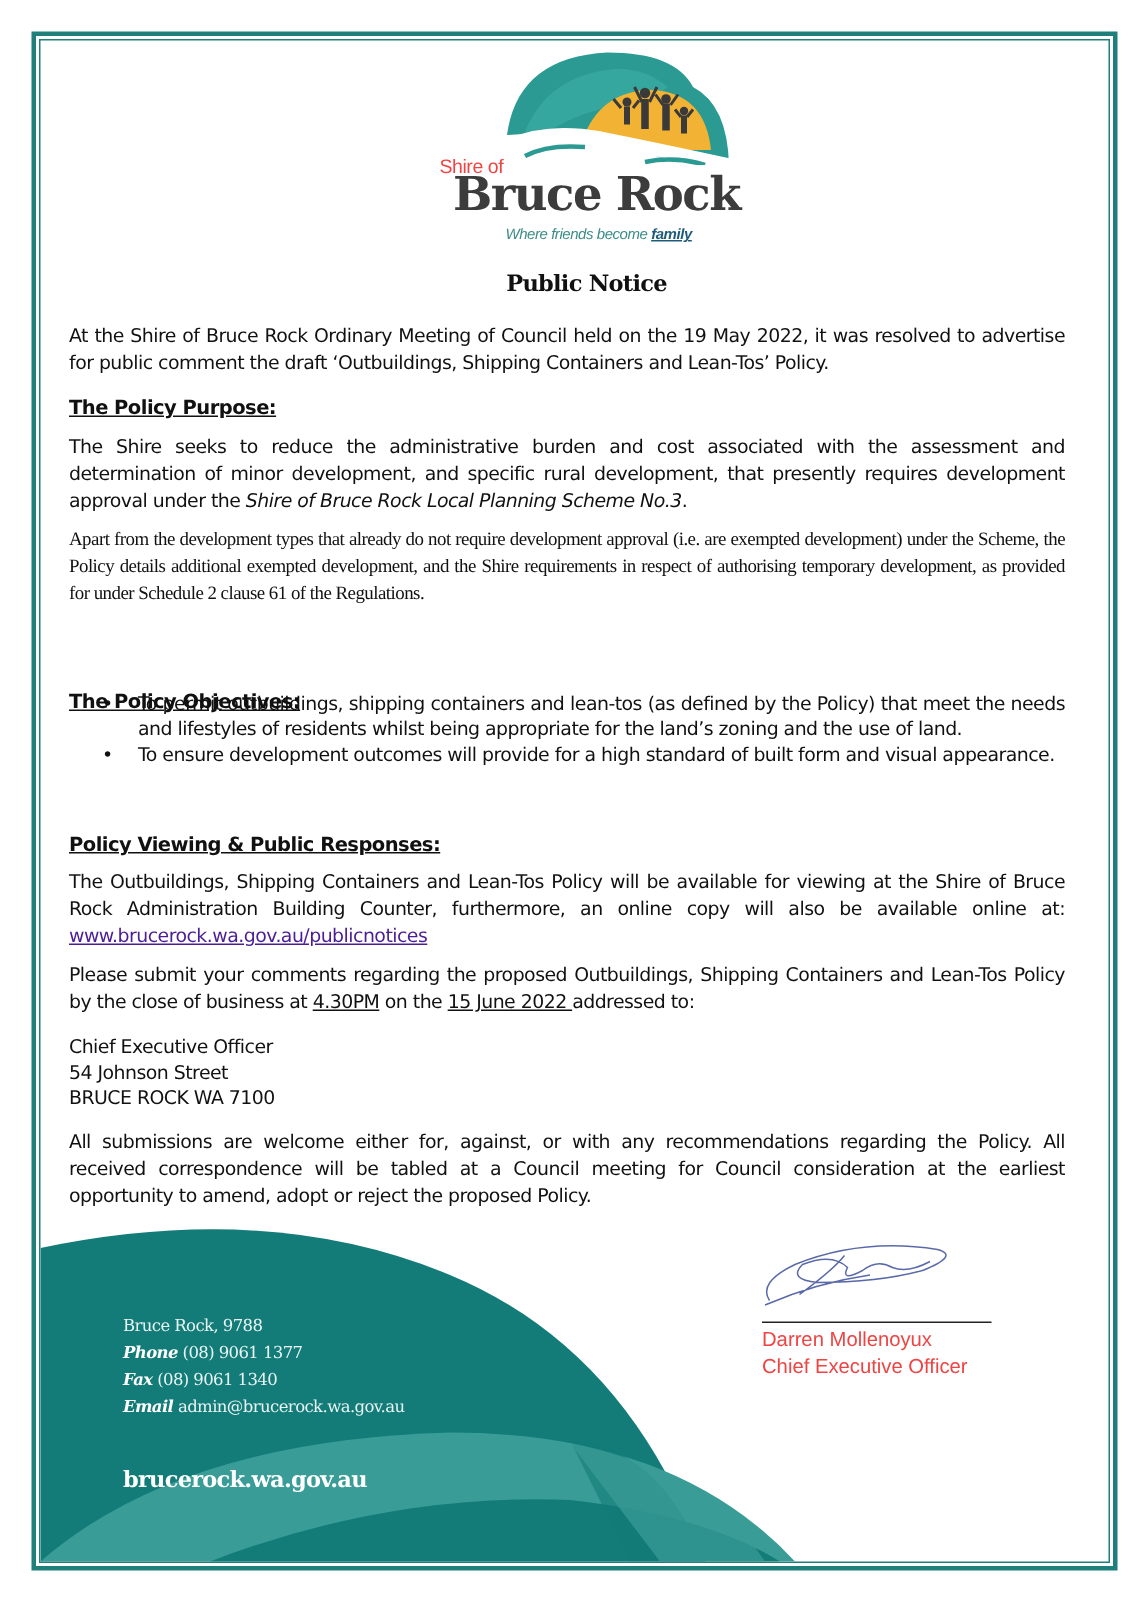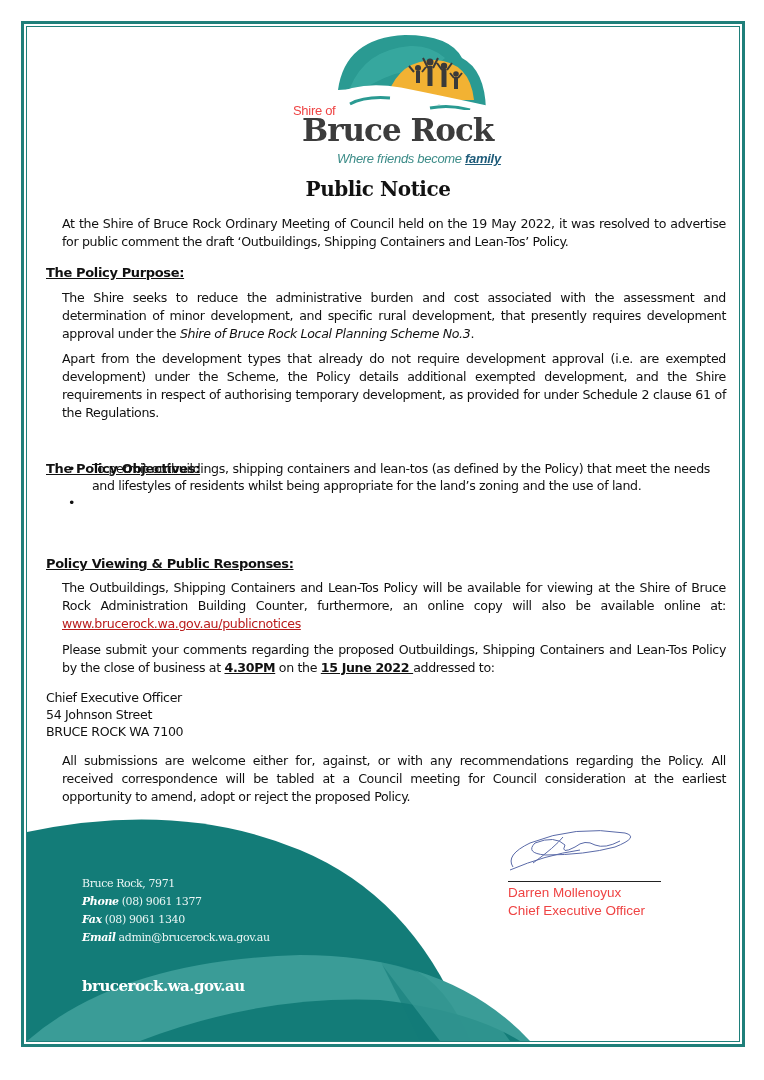--- a/index.html
+++ b/index.html
@@ -2,31 +2,31 @@
 <html><head>
 <meta charset="utf-8">
 <style>
   html, body { margin: 0; padding: 0; background: #ffffff; }
   body { width: 764px; height: 1080px; position: relative; overflow: hidden; font-family: "DejaVu Sans", sans-serif; color: #111; }
   .frame-outer { position: absolute; left: 21px; top: 21px; width: 724px; height: 1026px; border: 3px solid #1f7f7a; box-sizing: border-box; }
   .frame-inner { position: absolute; left: 26px; top: 26px; width: 714px; height: 1016px; border: 1.5px solid #1f7f7a; box-sizing: border-box; overflow: hidden; }
   .logo { position: absolute; left: 290px; top: 30px; width: 200px; height: 140px; }
   .logo-shire { position: absolute; left: 3px; top: 73px; font-family: "Liberation Sans", sans-serif; font-size: 13px; color: #ef4444; letter-spacing: -0.3px; }
   .logo-name { position: absolute; left: 12px; top: 82px; font-family: "DejaVu Serif", serif; font-weight: bold; font-size: 31px; color: #3c3c3c; letter-spacing: -1px; white-space: nowrap; }
-  .logo-tag { position: absolute; left: 47px; top: 121px; font-family: "Liberation Sans", sans-serif; font-style: italic; font-size: 13px; color: #3c8c88; white-space: nowrap; letter-spacing: -0.3px; }
+  .logo-tag { position: absolute; left: 47px; top: 121px; font-family: "Liberation Sans", sans-serif; font-style: italic; font-size: 10px; color: #3c8c88; white-space: nowrap; letter-spacing: -0.3px; }
   .logo-tag b { color: #1f5c7a; text-decoration: underline; }
   .content { position: absolute; left: 46px; top: 0; width: 664px; font-size: 13px; line-height: 18px; color: #111; }
-  .title { position: absolute; left: 0; width: 664px; top: 180px; text-align: center; font-family: "DejaVu Serif", serif; font-weight: bold; font-size: 20px; letter-spacing: -0.5px; }
-  .para { position: absolute; left: 0; width: 664px; text-align: justify; font-family: "DejaVu Sans", sans-serif; font-size: 12.6px; line-height: 18px; letter-spacing: -0.35px; margin-left: 16px; }
+  .title { position: absolute; left: 13px; width: 664px; top: 180px; text-align: center; font-family: "DejaVu Serif", serif; font-weight: bold; font-size: 15px; letter-spacing: -0.5px; }
+  .para { position: absolute; left: 0; width: 664px; text-align: justify; font-family: "DejaVu Sans", sans-serif; font-size: 12.6px; line-height: 18px; letter-spacing: -0.35px; }
   .heading { position: absolute; left: 0; font-weight: bold; text-decoration: underline; font-size: 13px; letter-spacing: -0.35px; }
   .bullets { position: absolute; left: 0; width: 664px; margin: 0; padding: 0; list-style: none; }
   .bullets li { position: relative; padding-left: 46px; text-align: justify; font-size: 12.6px; line-height: 17px; letter-spacing: -0.35px; }
   .bullets li .dot { position: absolute; left: 22px; top: 0; }
-  .link { color: #b91c1c; text-decoration: underline; }
-  .u-bold { font-weight: bold; text-decoration: underline; }
+  .link { color: #4c1d95; text-decoration: underline; }
+  .u-bold { font-weight: normal; text-decoration: underline; }
   .addr { position: absolute; left: 0; font-size: 12.6px; line-height: 17px; letter-spacing: -0.35px; }
   .footer-bg { position: absolute; left: 0; top: 0; width: 764px; height: 1080px; pointer-events: none; }
   .footer-text { position: absolute; left: 82px; top: 875px; color: #e9f5f4; font-family: "DejaVu Serif", serif; font-size: 11px; line-height: 18px; letter-spacing: -0.4px; }
   .footer-text b { font-style: italic; color: #ffffff; }
   .footer-site { position: absolute; left: 82px; top: 977px; color: #ffffff; font-family: "DejaVu Serif", serif; font-size: 15px; font-weight: bold; letter-spacing: -0.5px; }
   .signature { position: absolute; left: 505px; top: 825px; width: 140px; height: 50px; }
   .sig-line { position: absolute; left: 508px; top: 881px; width: 153px; border-top: 1px solid #222; }
   .sig-name { position: absolute; left: 508px; top: 884px; font-size: 13.5px; line-height: 18px; font-family: "Liberation Sans", sans-serif; color: #ef4444; }
 </style>
 </head>
@@ -77,27 +77,27 @@
 
 <div class="content">
   <div class="title">Public Notice</div>
 
   <div class="para" style="top:215px;">At the Shire of Bruce Rock Ordinary Meeting of Council held on the 19 May 2022, it was resolved to advertise for public comment the draft ‘Outbuildings, Shipping Containers and Lean-Tos’ Policy.</div>
 
   <div class="heading" style="top:264px;">The Policy Purpose:</div>
 
   <div class="para" style="top:289px;"><span>The Shire seeks to reduce the administrative burden and cost associated with the assessment and determination of minor development, and specific rural development, that presently requires development approval under the </span><i>Shire of Bruce Rock Local Planning Scheme No.3</i><span>.</span></div>
 
-  <div class="para" style="top:350px;">Apart from the development types that already do not require development approval (i.e. are exempted development) under the Scheme, the Policy details additional exempted development, and the Shire requirements in respect of authorising temporary development, as provided for under Schedule 2 clause 61 of the Regulations.</div>
+  <div class="para" style="top:350px;font-family:Liberation Serif, serif;">Apart from the development types that already do not require development approval (i.e. are exempted development) under the Scheme, the Policy details additional exempted development, and the Shire requirements in respect of authorising temporary development, as provided for under Schedule 2 clause 61 of the Regulations.</div>
 
   <div class="heading" style="top:460px;text-align:center;">The Policy Objectives:</div>
 
   <ul class="bullets" style="top:460px;">
     <li><span class="dot">•</span><span>To permit outbuildings, shipping containers and lean-tos (as defined by the Policy) that meet the needs and lifestyles of residents whilst being appropriate for the land’s zoning and the use of land.</span></li>
-    <li><span class="dot">•</span></li>
+    <li><span class="dot">•</span><span>To ensure development outcomes will provide for a high standard of built form and visual appearance.</span></li>
   </ul>
 
   <div class="heading" style="top:555px;">Policy Viewing &amp; Public Responses:</div>
 
   <div class="para" style="top:579px;"><span>The Outbuildings, Shipping Containers and Lean-Tos Policy will be available for viewing at the Shire of Bruce Rock Administration Building Counter, furthermore, an online copy will also be available online at: </span><a class="link">www.brucerock.wa.gov.au/publicnotices</a></div>
 
   <div class="para" style="top:641px;"><span>Please submit your comments regarding the proposed Outbuildings, Shipping Containers and Lean-Tos Policy by the close of business at </span><span class="u-bold">4.30PM</span><span> on the </span><span class="u-bold">15 June 2022 </span><span>addressed to:</span></div>
 
   <div class="addr" style="top:689px;">
     <div>Chief Executive Officer</div>
@@ -111,18 +111,18 @@
 <svg class="signature" viewBox="0 0 140 50">
   <path d="M8 42 Q 0 30 25 18 Q 70 0 120 8 Q 135 12 110 22 Q 80 30 40 30 Q 20 28 30 18 Q 50 10 60 20 Q 55 30 70 22 Q 80 14 90 20 Q 100 24 115 16 M5 45 Q 40 30 75 25 M28 38 Q 50 22 58 12" fill="none" stroke="#5a6aa8" stroke-width="1"></path>
 </svg>
 <div class="sig-line"></div>
 <div class="sig-name">
   <div>Darren Mollenoyux</div>
   <div>Chief Executive Officer</div>
 </div>
 
 <div class="footer-text">
-  <div>Bruce Rock, 7971</div>
+  <div>Bruce Rock, 9788</div>
   <div><b>Phone</b><span> (08) 9061 1377</span></div>
   <div><b>Fax</b><span> (08) 9061 1340</span></div>
   <div><b>Email</b><span> admin@brucerock.wa.gov.au</span></div>
 </div>
 <div class="footer-site">brucerock.wa.gov.au</div>
 
 </body></html>

